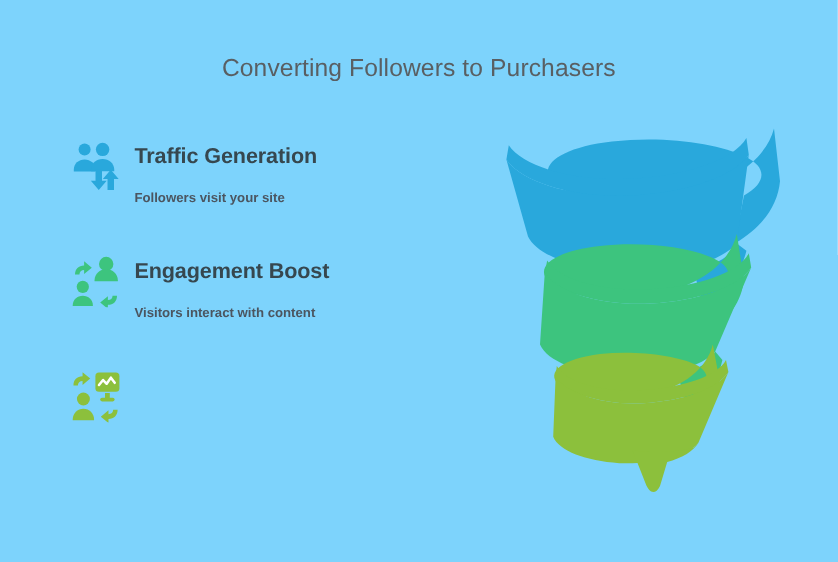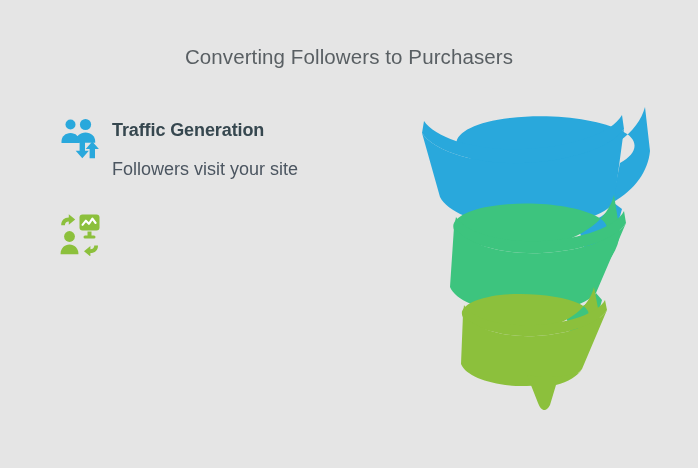--- a/index.html
+++ b/index.html
@@ -11,21 +11,21 @@
     height: 468px;
     background: #ffffff;
     font-family: "Liberation Sans", sans-serif;
     overflow: hidden;
     position: relative;
   }
   .infographic {
     position: relative;
     width: 698px;
     height: 468px;
-    background: #e5e5e5;
+    background: #7dd3fc;
   }
   .page-title {
     position: absolute;
     left: 0;
     top: 44px;
     width: 698px;
     text-align: center;
     font-size: 20.5px;
     font-weight: 400;
     color: #595f63;
@@ -61,22 +61,22 @@
     font-size: 18px;
     font-weight: bold;
     color: #36474f;
     letter-spacing: -0.1px;
     white-space: nowrap;
   }
   .step-sub {
     position: absolute;
     left: 56px;
     top: 47px;
-    font-size: 18px;
-    font-weight: 400;
+    font-size: 11px;
+    font-weight: 700;
     color: #4b5560;
     white-space: nowrap;
   }
   .funnel {
     position: absolute;
     left: 400px;
     top: 95px;
     width: 290px;
     height: 320px;
   }
@@ -105,20 +105,36 @@
             <path d="M17.8 25.5c0-5.3 4.3-9 9.7-9s9.7 3.7 9.7 9v1.2h-19.4z"></path>
             <path d="M21.6 25.5h5.4v9.2h3.9l-6.6 7.6-6.6-7.6h3.9z"></path>
             <path d="M31.6 42.3h5.4v-9.2h3.9l-6.6-7.6-6.6 7.6h3.9z"></path>
           </g>
         </svg>
       </div>
       <div class="step-heading">Traffic Generation</div>
       <div class="step-sub">Followers visit your site</div>
     </div>
 
+    <div class="step">
+      <div class="step-icon">
+        <svg viewBox="0 0 44 44" xmlns="http://www.w3.org/2000/svg">
+          <g fill="#3dc47e">
+            <path d="M4.5 16.8c0-4.6 3-7.6 7.6-7.6v-3.4l6.4 5.3-6.4 5.3v-3.3c-2.4 0-3.9 1.5-3.9 3.7z"></path>
+            <circle cx="30.5" cy="8" r="6"></circle>
+            <path d="M20.8 21.5c0-5.3 4.3-9.2 9.7-9.2s9.7 3.9 9.7 9.2v0.8h-19.4z"></path>
+            <circle cx="11" cy="27" r="5.1"></circle>
+            <path d="M2.6 42.5c0-4.7 3.8-8 8.4-8s8.4 3.3 8.4 8v0.6h-16.8z"></path>
+            <path d="M39.5 34.4c0 4.6-3 7.6-7.6 7.6v3.4l-6.4-5.3 6.4-5.3v3.3c2.4 0 3.9-1.5 3.9-3.7z"></path>
+          </g>
+        </svg>
+      </div>
+      <div class="step-heading">Engagement Boost</div>
+      <div class="step-sub">Visitors interact with content</div>
+    </div>
 
     <div class="step">
       <div class="step-icon">
         <svg viewBox="0 0 44 44" xmlns="http://www.w3.org/2000/svg">
           <g fill="#8cc03c">
             <path d="M3.2 13.2c0-4.6 3-7.6 7.6-7.6v-3.4l6.4 5.3-6.4 5.3v-3.3c-2.4 0-3.9 1.5-3.9 3.7z"></path>
             <rect x="21.5" y="2.5" width="20" height="16" rx="3"></rect>
             <path d="M29.5 19.5h4v4.5h-4z"></path>
             <rect x="25.5" y="23.5" width="12" height="3" rx="1.5"></rect>
             <path d="M24.5 12.8l3.4-4.1 3 3.1 3.5-5.1 3.2 4.3" fill="none" stroke="#ffffff" stroke-width="2.1" stroke-linecap="round" stroke-linejoin="round"></path>

